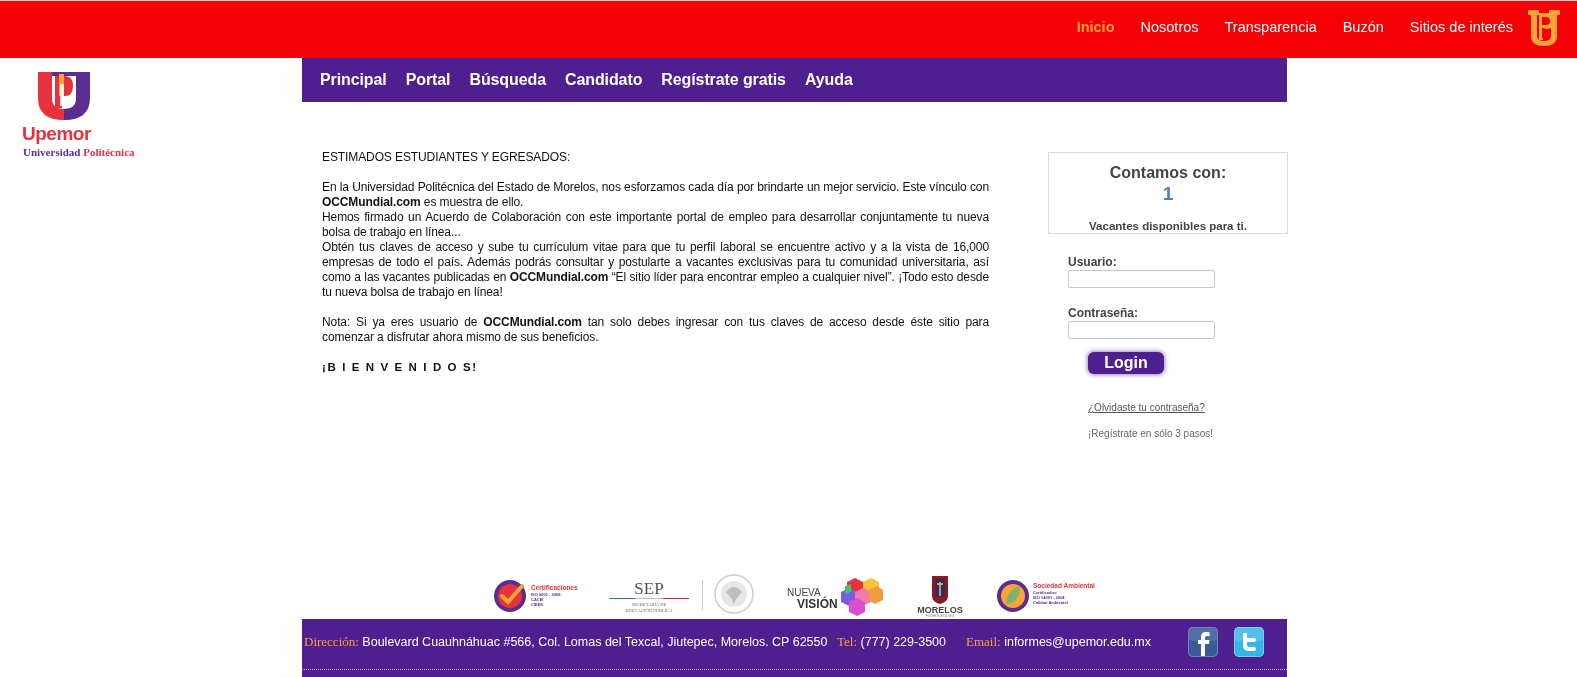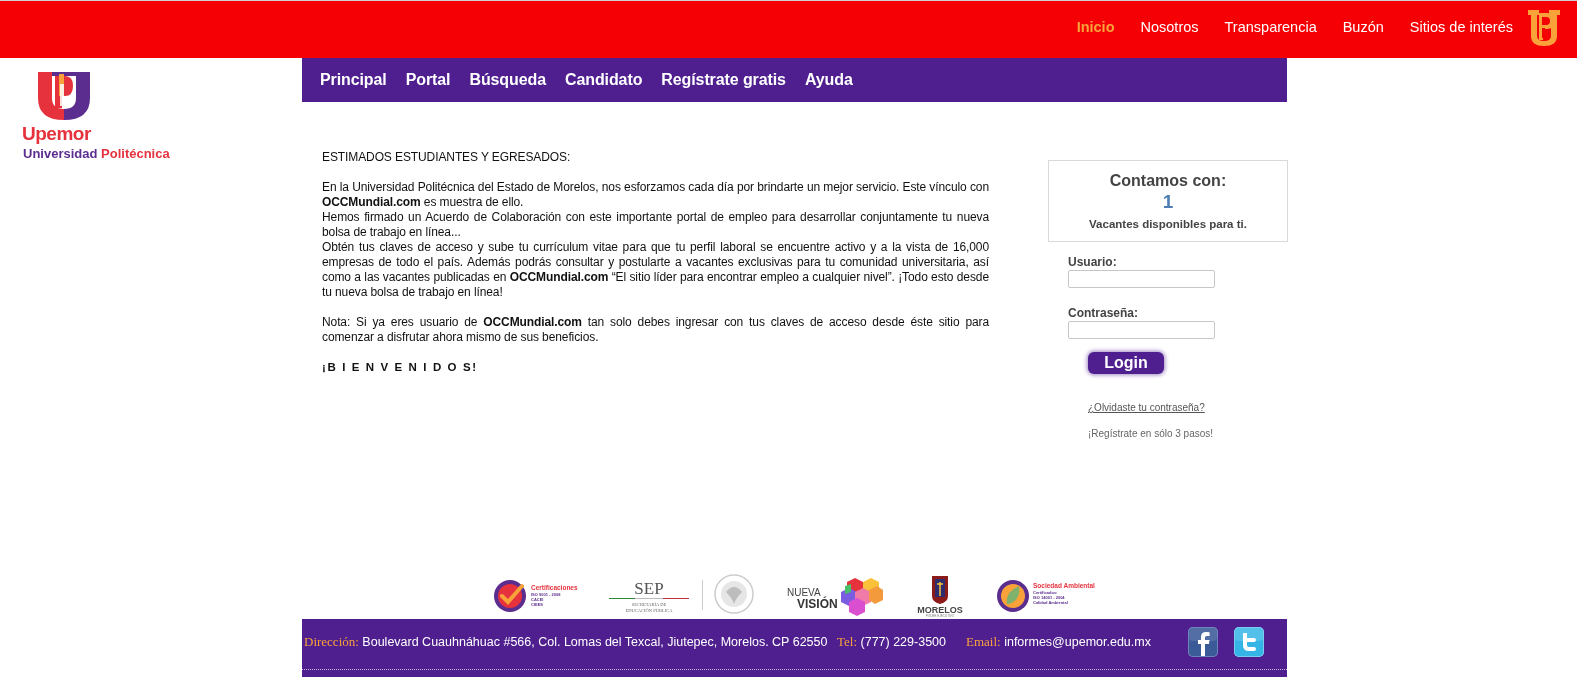--- a/index.html
+++ b/index.html
@@ -20,22 +20,22 @@
   .top-logo { position: absolute; left: 1527px; top: 8px; width: 34px; height: 38px; }
 
   
   .brand { position: absolute; left: 20px; top: 70px; width: 90px; height: 88px; }
   .brand-mark { position: absolute; left: 18px; top: 2px; width: 52px; height: 48px; }
   .brand-name {
     position: absolute; left: 2px; top: 53px; font-size: 19px; font-weight: bold;
     color: #e5323d; letter-spacing: -0.5px; font-family: "Liberation Sans", sans-serif;
   }
   .brand-sub {
-    position: absolute; left: 3px; top: 76px; font-size: 13px; font-weight: bold;
-    white-space: nowrap; font-family: Liberation Sans, sans-serif;
+    position: absolute; left: 3px; top: 76px; font-size: 11px; font-weight: bold;
+    white-space: nowrap; font-family: Liberation Serif, serif;
   }
   .brand-sub .u { color: #5b2d8f; }
   .brand-sub .p { color: #e5323d; }
 
   
   .subnav {
     position: absolute; left: 302px; top: 58px; width: 985px; height: 44px;
     background: #4f1f8f; display: flex; align-items: center; padding-left: 18px;
   }
   .subnav a {
@@ -49,26 +49,26 @@
     font-family: "Liberation Sans", sans-serif; font-size: 12px; line-height: 15px; color: #111;
     text-align: justify; letter-spacing: -0.1px;
   }
   .content p { margin: 0; }
   .content .gap { height: 15px; }
   .content b { font-weight: bold; }
   .welcome { font-weight: bold; letter-spacing: 1.6px; font-size: 11.5px; }
 
   
   .counter {
-    position: absolute; left: 1048px; top: 160px; width: 240px; height: 82px;
+    position: absolute; left: 1048px; top: 152px; width: 240px; height: 82px;
     border: 1px solid #d9d9d9; background: #fff; text-align: center;
   }
   .counter .title { margin-top: 11px; font-size: 16px; font-weight: bold; color: #444; }
   .counter .num { margin-top: 1px; font-size: 19px; font-weight: bold; color: #4f7fb5; line-height: 22px; }
-  .counter .sub { margin-top: 5px; font-size: 11.5px; font-weight: bold; color: #444; }
+  .counter .sub { margin-top: 15px; font-size: 11.5px; font-weight: bold; color: #444; }
 
   .login { position: absolute; left: 1068px; top: 255px; width: 200px; }
   .login label { display: block; font-size: 12px; font-weight: bold; color: #444; margin-bottom: 1px; }
   .login input {
     display: block; width: 147px; height: 18px; border: 1px solid #c7c7c7;
     background: #fff; border-radius: 2px; margin-bottom: 8px; font-size: 11px;
   }
   .login .lbl2 { margin-top: 18px; }
   .login-btn {
     position: absolute; left: 20px; top: 97px; width: 76px; height: 22px;

